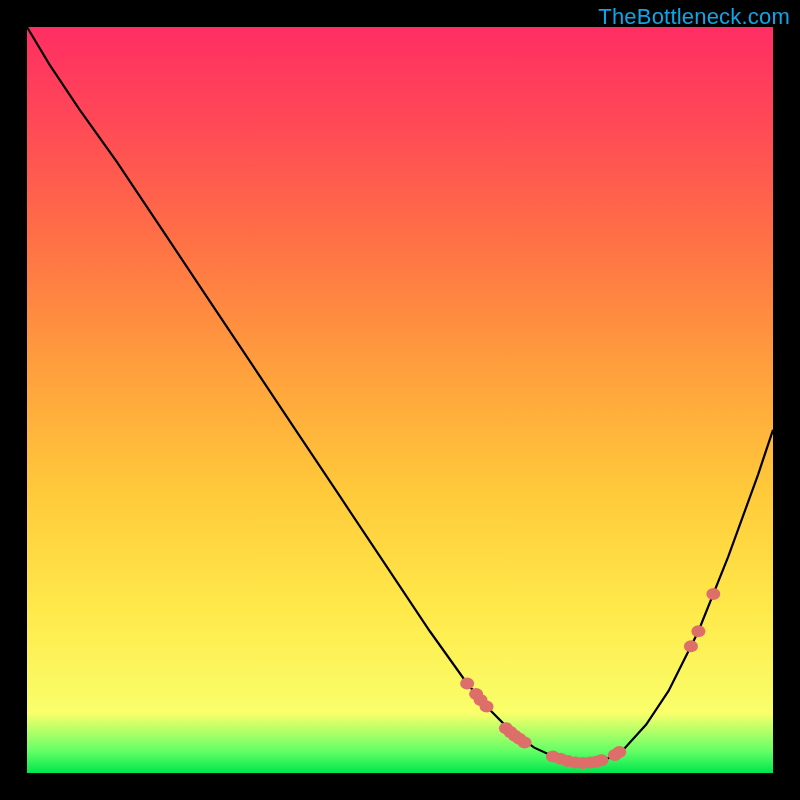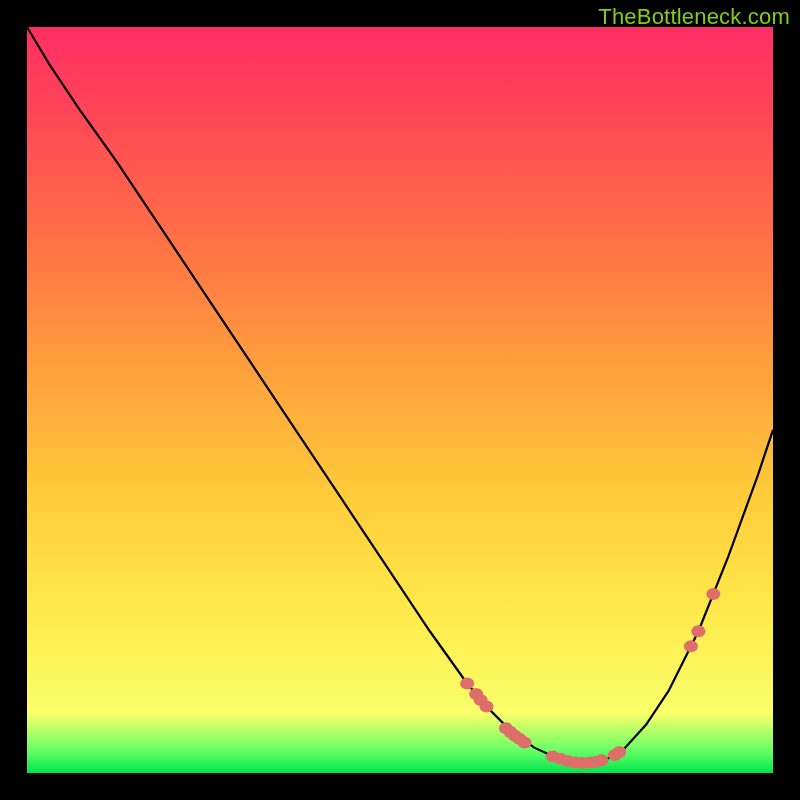--- a/index.html
+++ b/index.html
@@ -14,21 +14,21 @@
   .container {
     position: relative;
     width: 800px;
     height: 800px;
     background: #000;
   }
   .watermark {
     position: absolute;
     top: 4px;
     right: 10px;
-    color: #84cc16;
+    color: #0ea5e9;
     font-size: 22px;
     font-weight: 500;
     letter-spacing: 0.2px;
   }
   .plot-bg {
     position: absolute;
     left: 27px;
     top: 27px;
     width: 746px;
     height: 746px;

